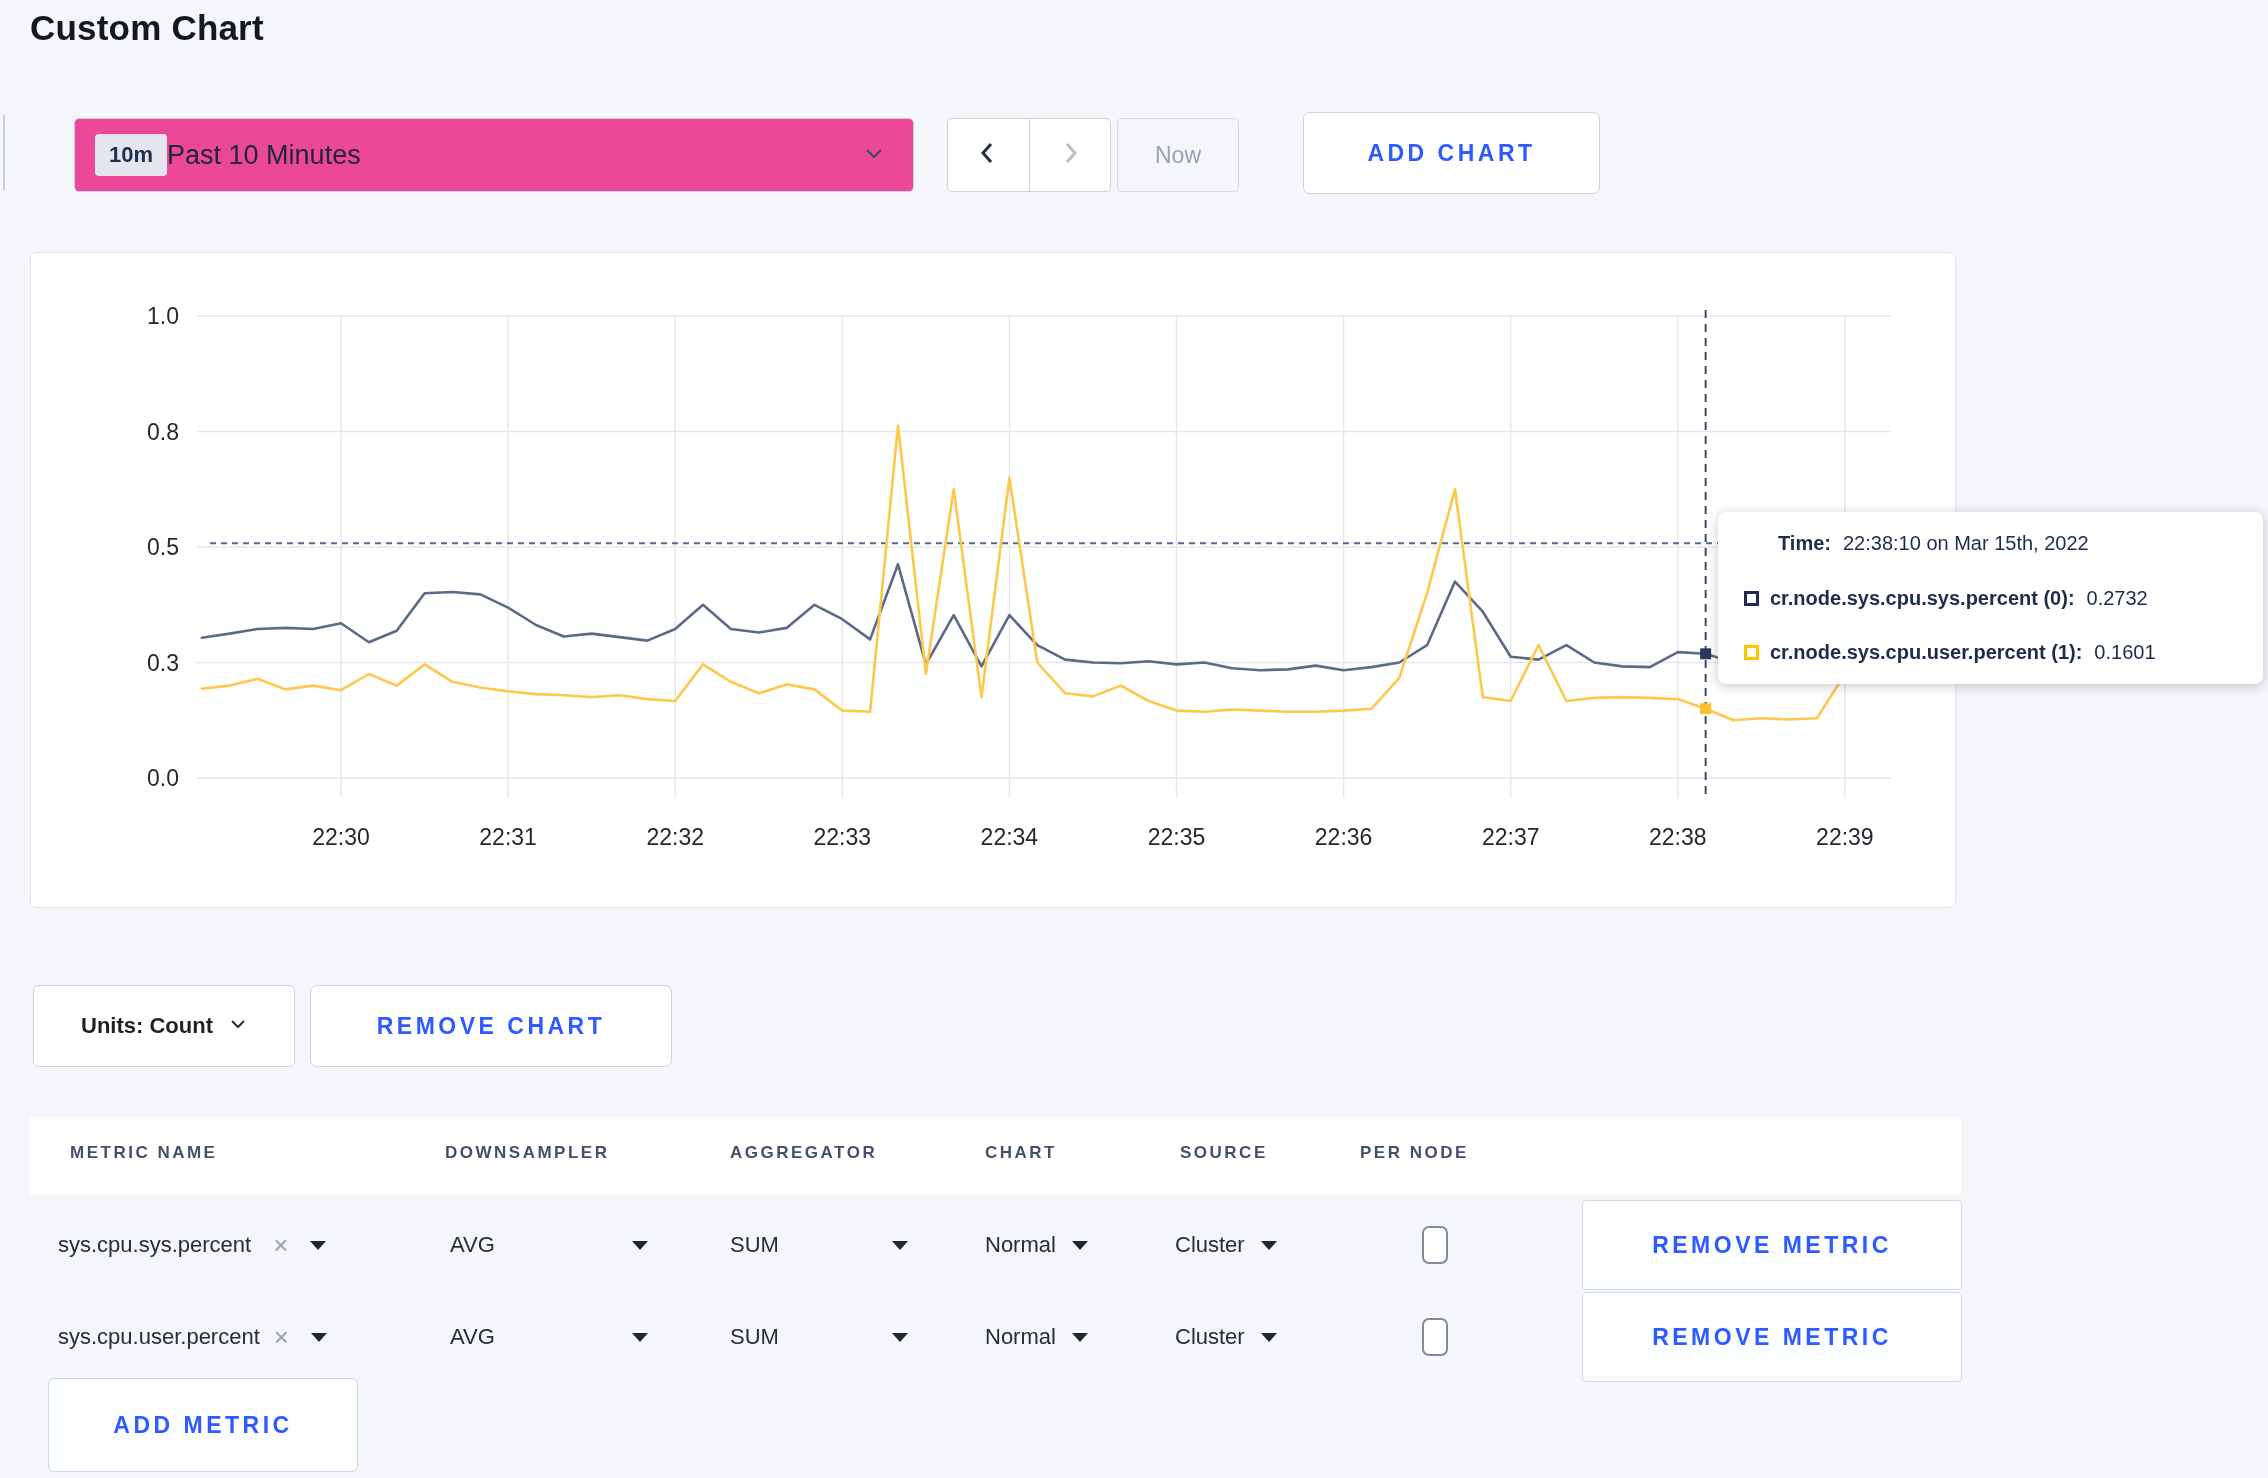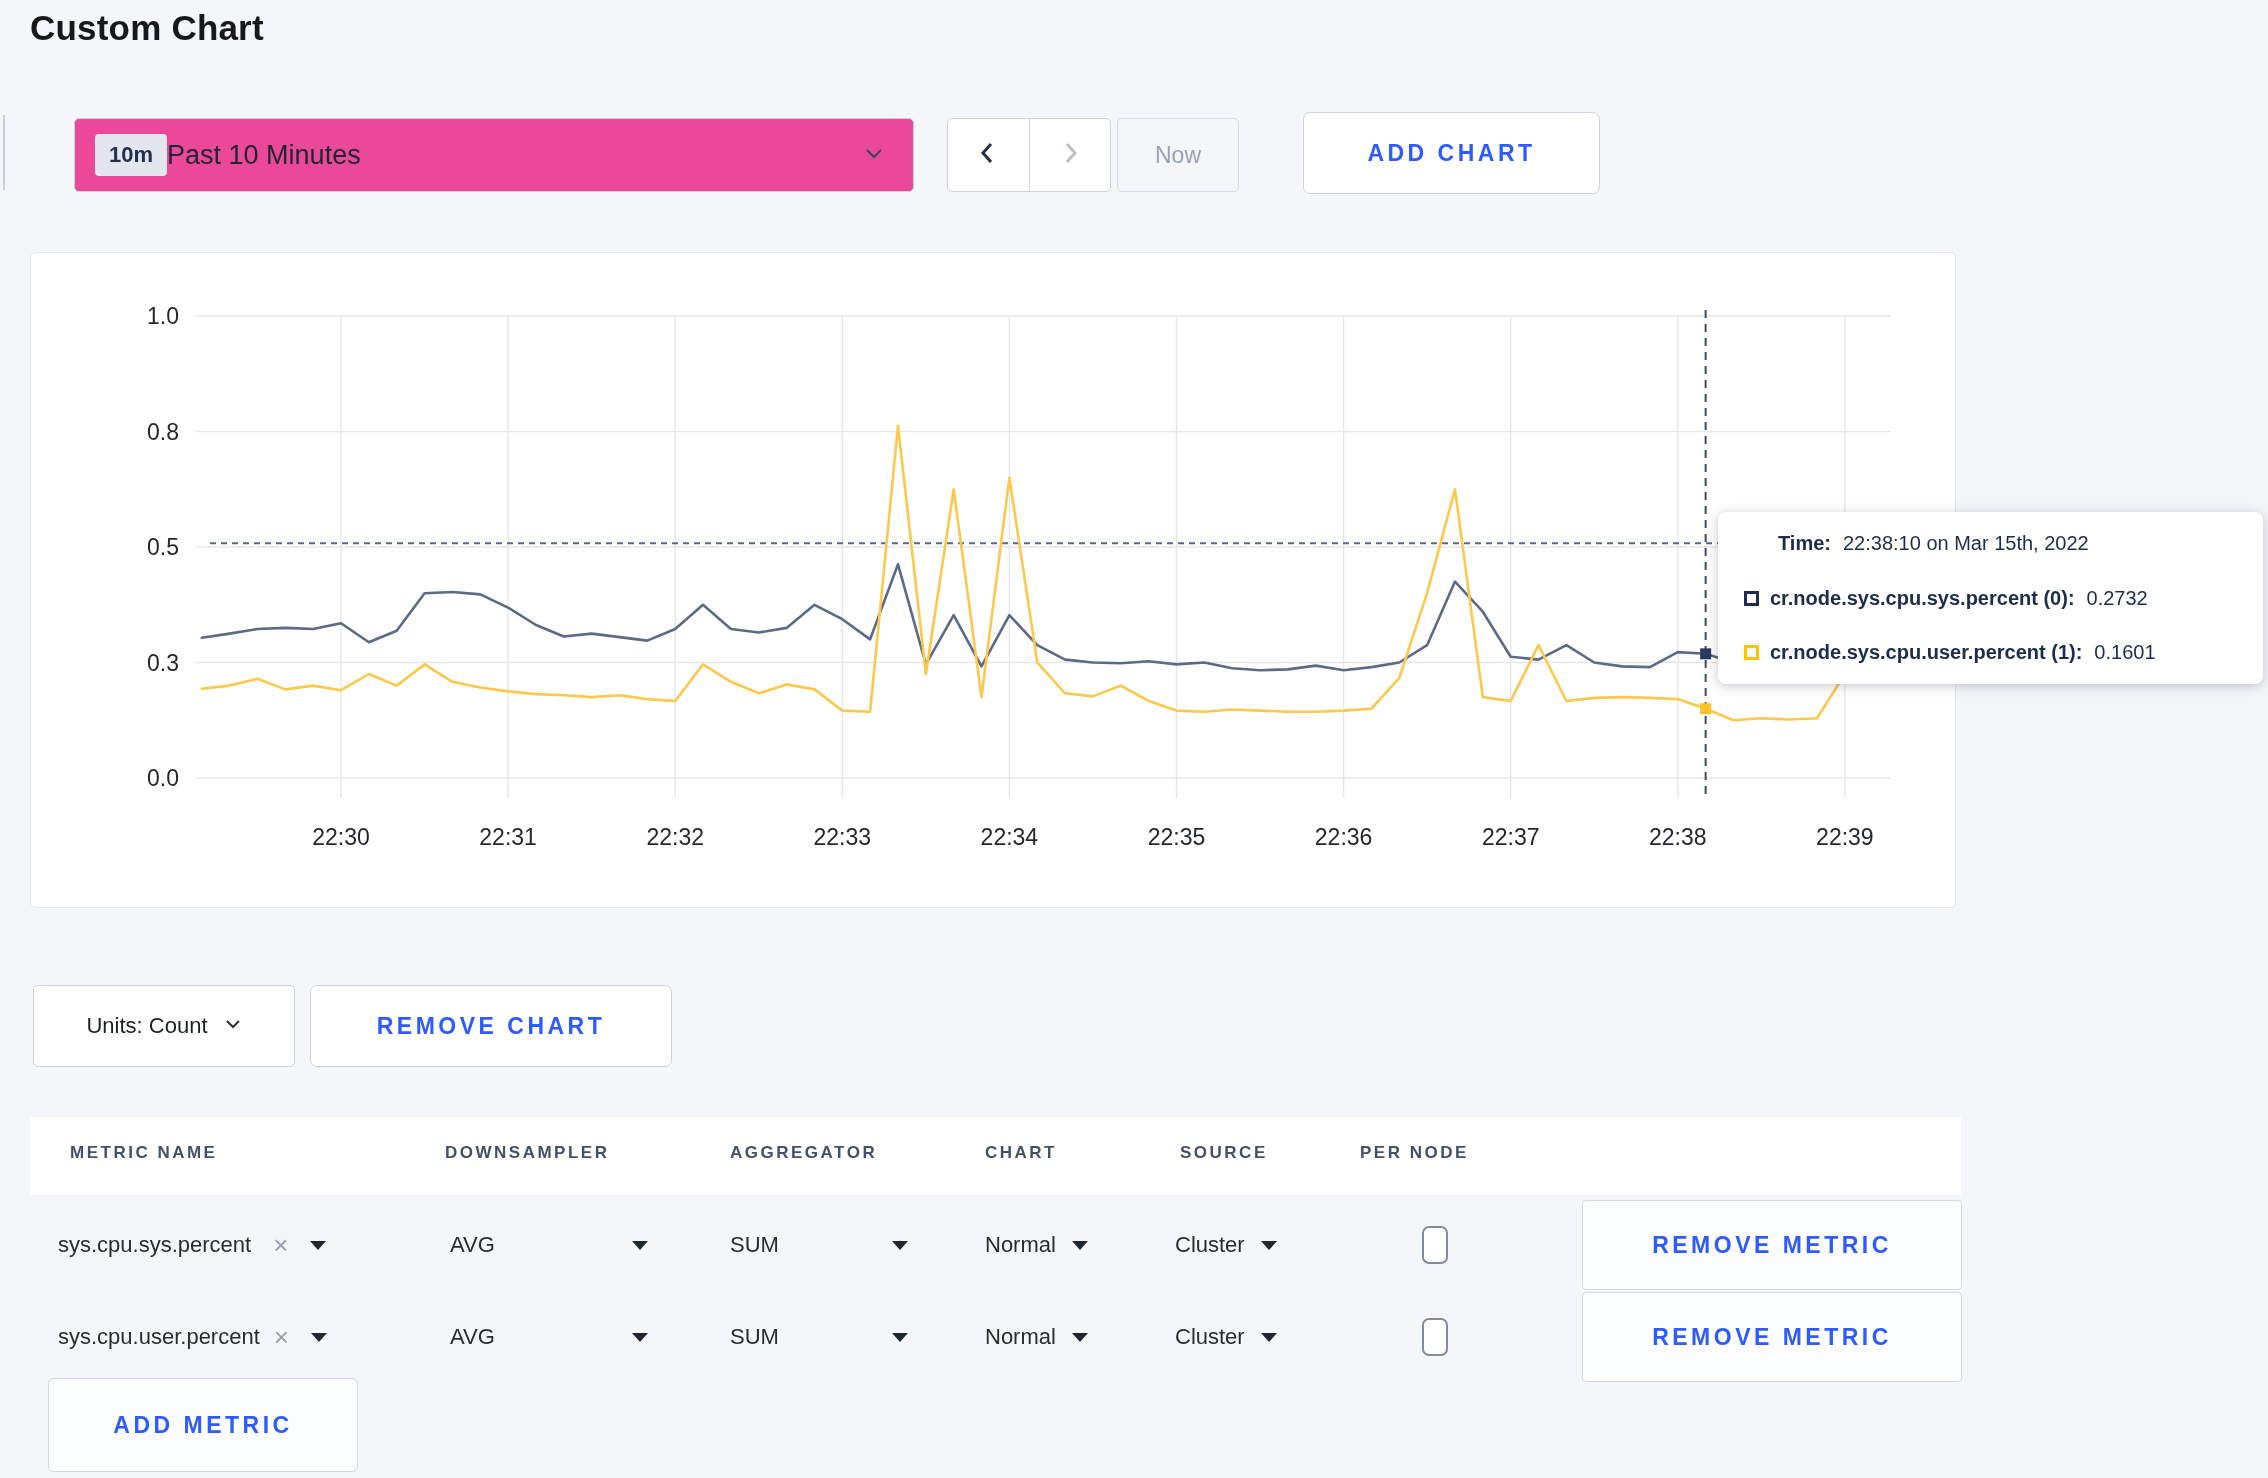--- a/index.html
+++ b/index.html
@@ -28,21 +28,21 @@
 
   
   .tooltip { left:1718px; top:512px; width:545px; height:172px; background:#fff; border-radius:8px; box-shadow:0 2px 12px rgba(45,55,80,.28); z-index:6; padding:20px 26px; display:flex; flex-direction:column; justify-content:space-between; font-size:20px; color:#1d2c4c; }
   .tt-row { display:flex; align-items:center; }
   .tt-time { padding-left:34px; }
   .tt-label { font-weight:700; }
   .tt-value { margin-left:12px; font-weight:400; }
   .tt-swatch { width:15px; height:15px; border:3px solid #1e2c4e; margin-right:11px; flex:none; background:#fff; }
 
   
-  .units-box { left:33px; top:985px; width:262px; height:82px; background:#fff; border:1px solid #ccd2de; border-radius:5px; display:flex; align-items:center; justify-content:center; gap:16px; font-size:22px; font-weight:400; color:#1c2127; cursor:pointer; }
+  .units-box { left:33px; top:985px; width:262px; height:82px; background:#fff; border:1px solid #ccd2de; border-radius:5px; display:flex; align-items:center; justify-content:center; gap:16px; font-size:22px; font-weight:700; color:#1c2127; cursor:pointer; }
   .remove-chart { left:310px; top:985px; width:362px; height:82px; }
 
   
   .table-header { left:30px; top:1117px; width:1931px; height:78px; background:#fff; }
   .th { position:absolute; top:26px; font-size:17px; font-weight:700; letter-spacing:2.5px; color:#44506a; }
   .metric-row { left:30px; width:1931px; height:90px; }
   .cell { position:absolute; top:0; height:90px; display:flex; align-items:center; font-size:22px; color:#272c35; }
   .clear-x { color:#98a1b0; font-size:26px; line-height:1; cursor:pointer; }
   .tri { width:0; height:0; border-left:8px solid transparent; border-right:8px solid transparent; border-top:9px solid #1f2733; cursor:pointer; }
   .checkbox { width:26px; height:38px; border:2px solid #828b9a; border-radius:7px; background:#fff; cursor:pointer; }

